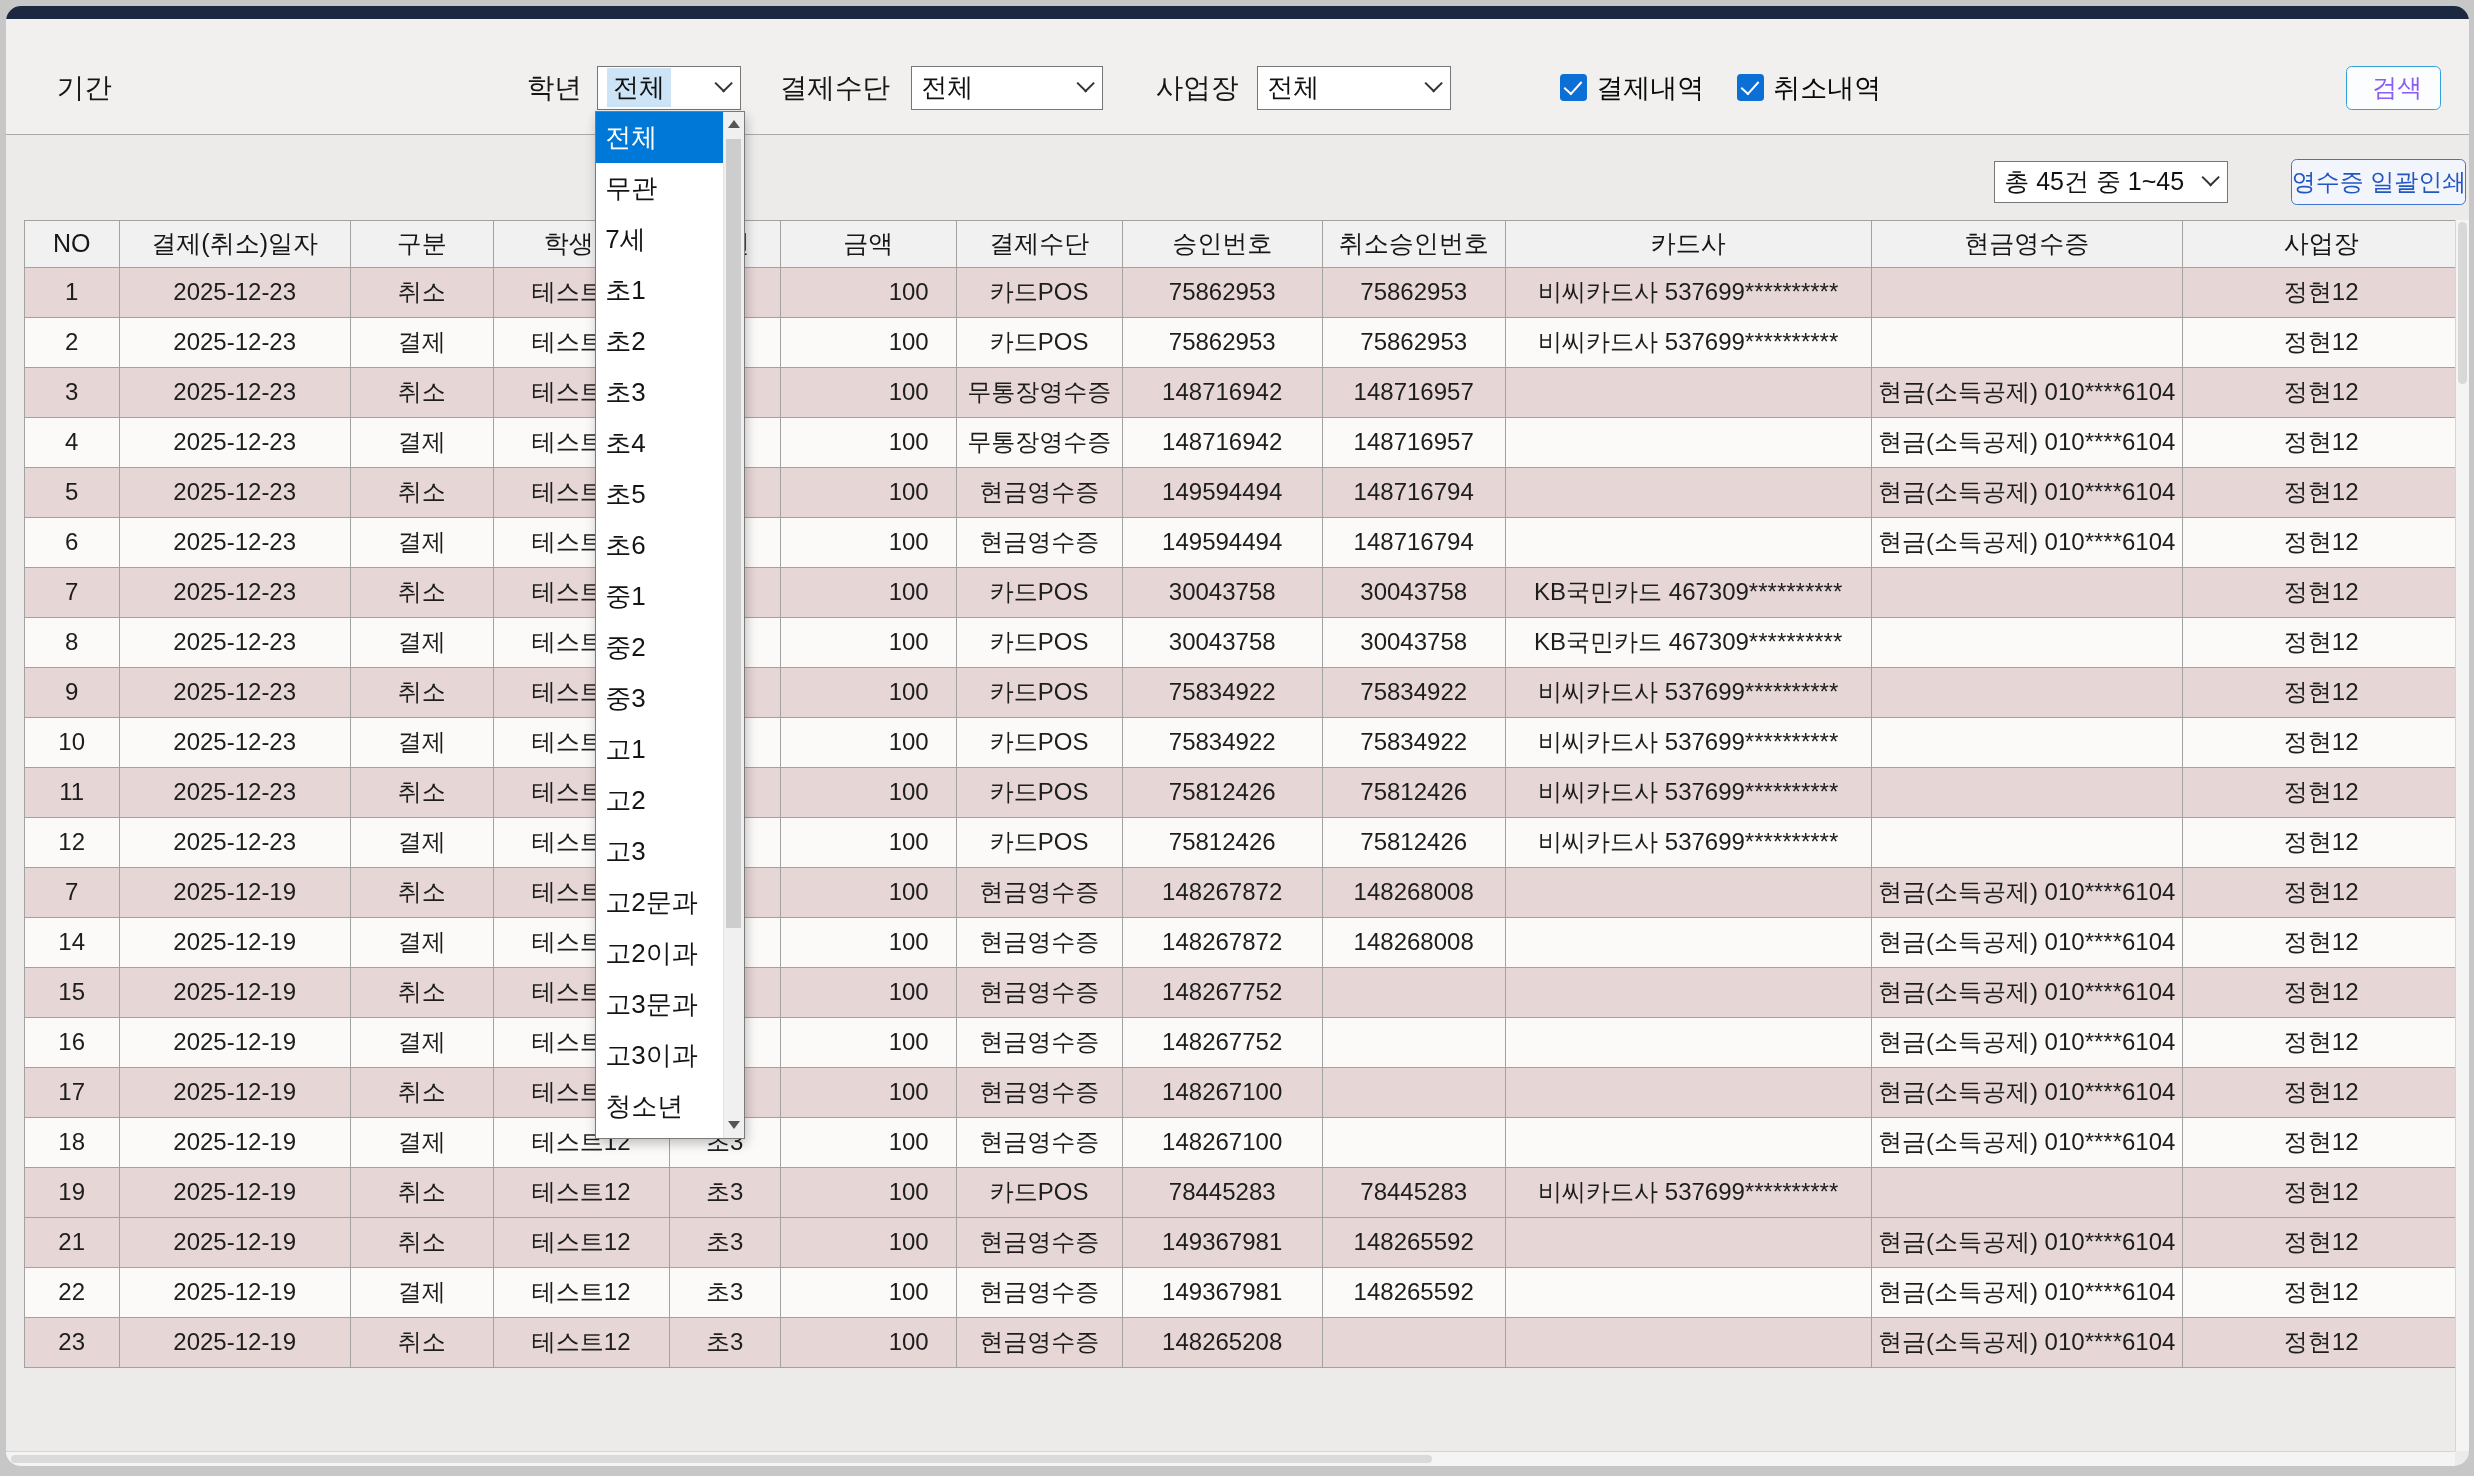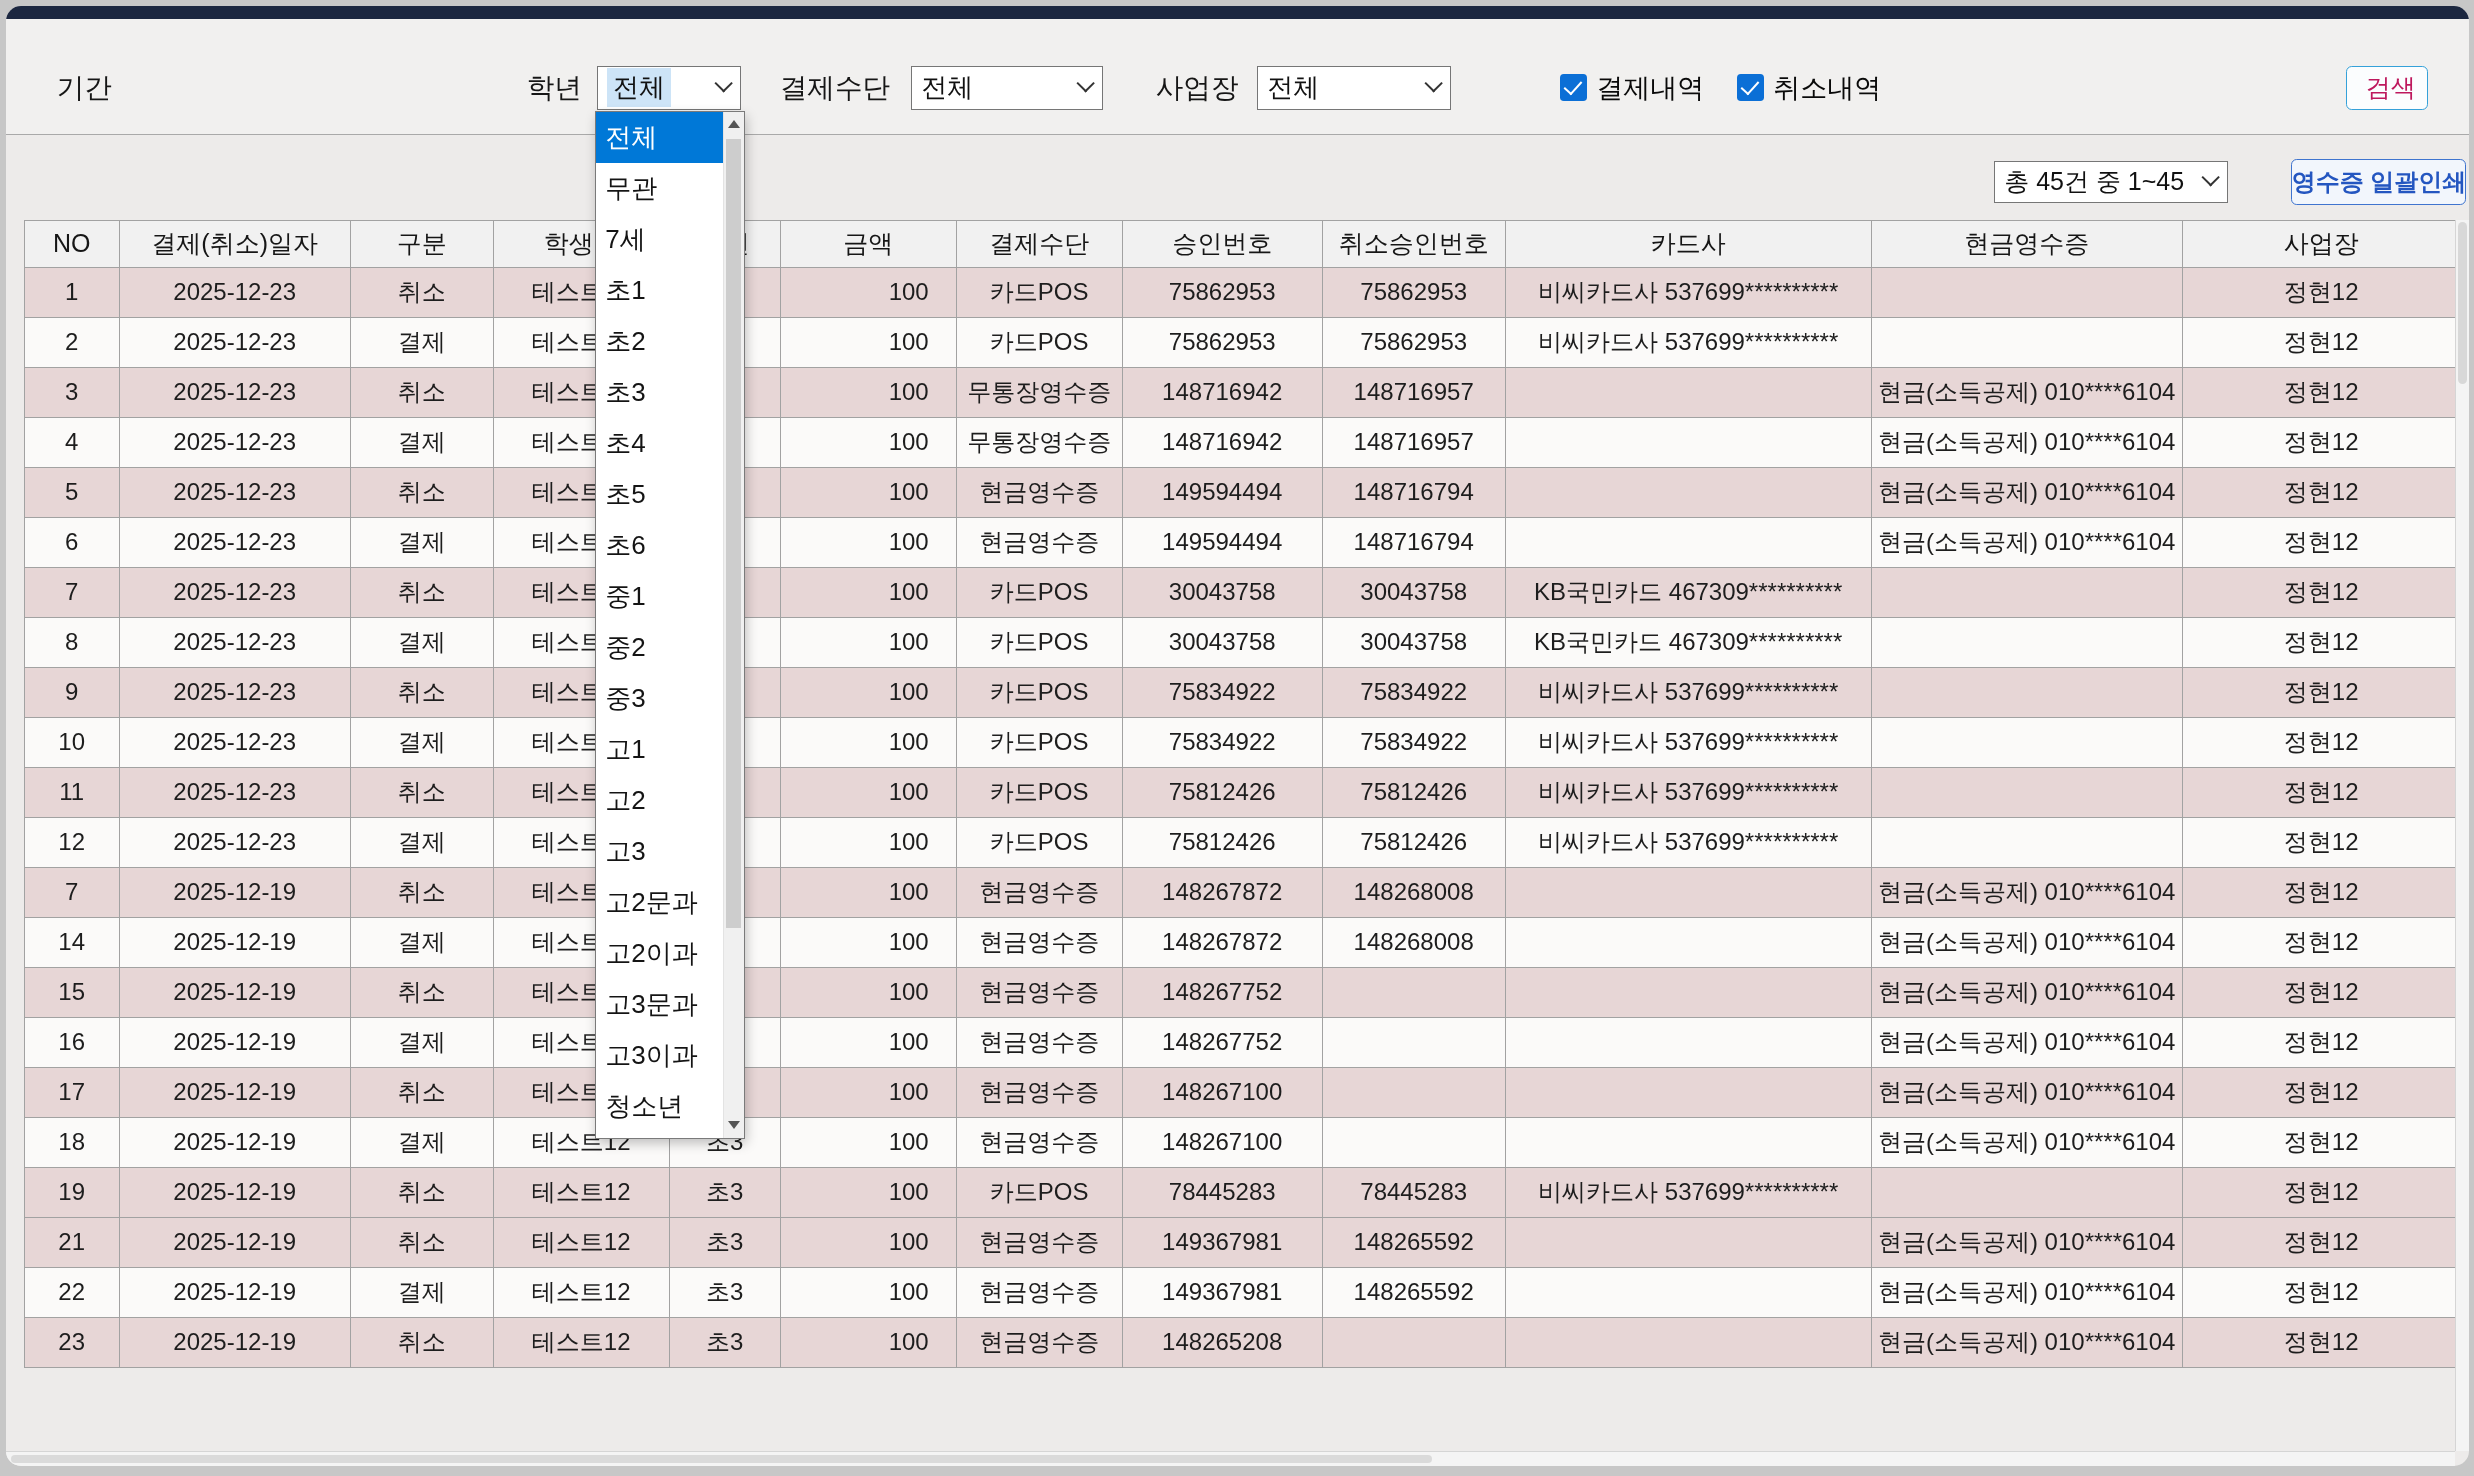--- a/index.html
+++ b/index.html
@@ -36,29 +36,29 @@
     transform:rotate(45deg) translate(-2.9px,-2.9px); flex:0 0 auto;
   }
   .chk { position:absolute; top:60px; height:44px; display:flex; align-items:center; gap:9.5px; cursor:pointer;padding-left:36px; }
   .checkbox { width:27px; height:27px; background:#0b6fd6; border-radius:3.8px; position:relative; }
   .checkbox::after {
     content:""; position:absolute; left:8.6px; top:2.9px; width:7.6px; height:15px;
     border:solid #fff; border-width:0 2.9px 2.9px 0; transform:rotate(42deg);
   }
   .chklabel { font-size:27px; color:#0a0a0a; }
   .search-btn {
-    position:absolute; left:2340px; top:60px; width:82px; height:44px;
+    position:absolute; left:2340px; top:60px; width:95px; height:44px;
     border:1.9px solid #35a1d9; border-radius:5.7px; background:#fbfdfe;
-    color:#be185d; font-size:25px; font-family:inherit; cursor:pointer;padding-left:8px;
+    color:#8b5cf6; font-size:25px; font-family:inherit; cursor:pointer;padding-left:8px;
   }
   .count-select { position:absolute; left:1988px; top:155px; width:234px; height:42px; font-size:25px; }
   .print-btn {
     position:absolute; left:2285px; top:153px; width:175px; height:46px;
     border:1.9px solid #3f74cf; border-radius:5.7px; background:#f2f6fc;
-    color:#2456c0; font-size:24px; font-weight:bold; font-family:inherit; cursor:pointer; white-space:nowrap;
+    color:#2456c0; font-size:24px; font-weight:normal; font-family:inherit; cursor:pointer; white-space:nowrap;
   }
   table.grid {
     position:absolute; left:18px; top:214px; width:2436px;
     border-collapse:collapse; table-layout:fixed;
   }
   .grid th {
     height:47px; background:#f1f1f1; border:1px solid #a2a2a2;
     font-size:25px; font-weight:normal; color:#161616; white-space:nowrap; overflow:hidden;
   }
   .grid td {

